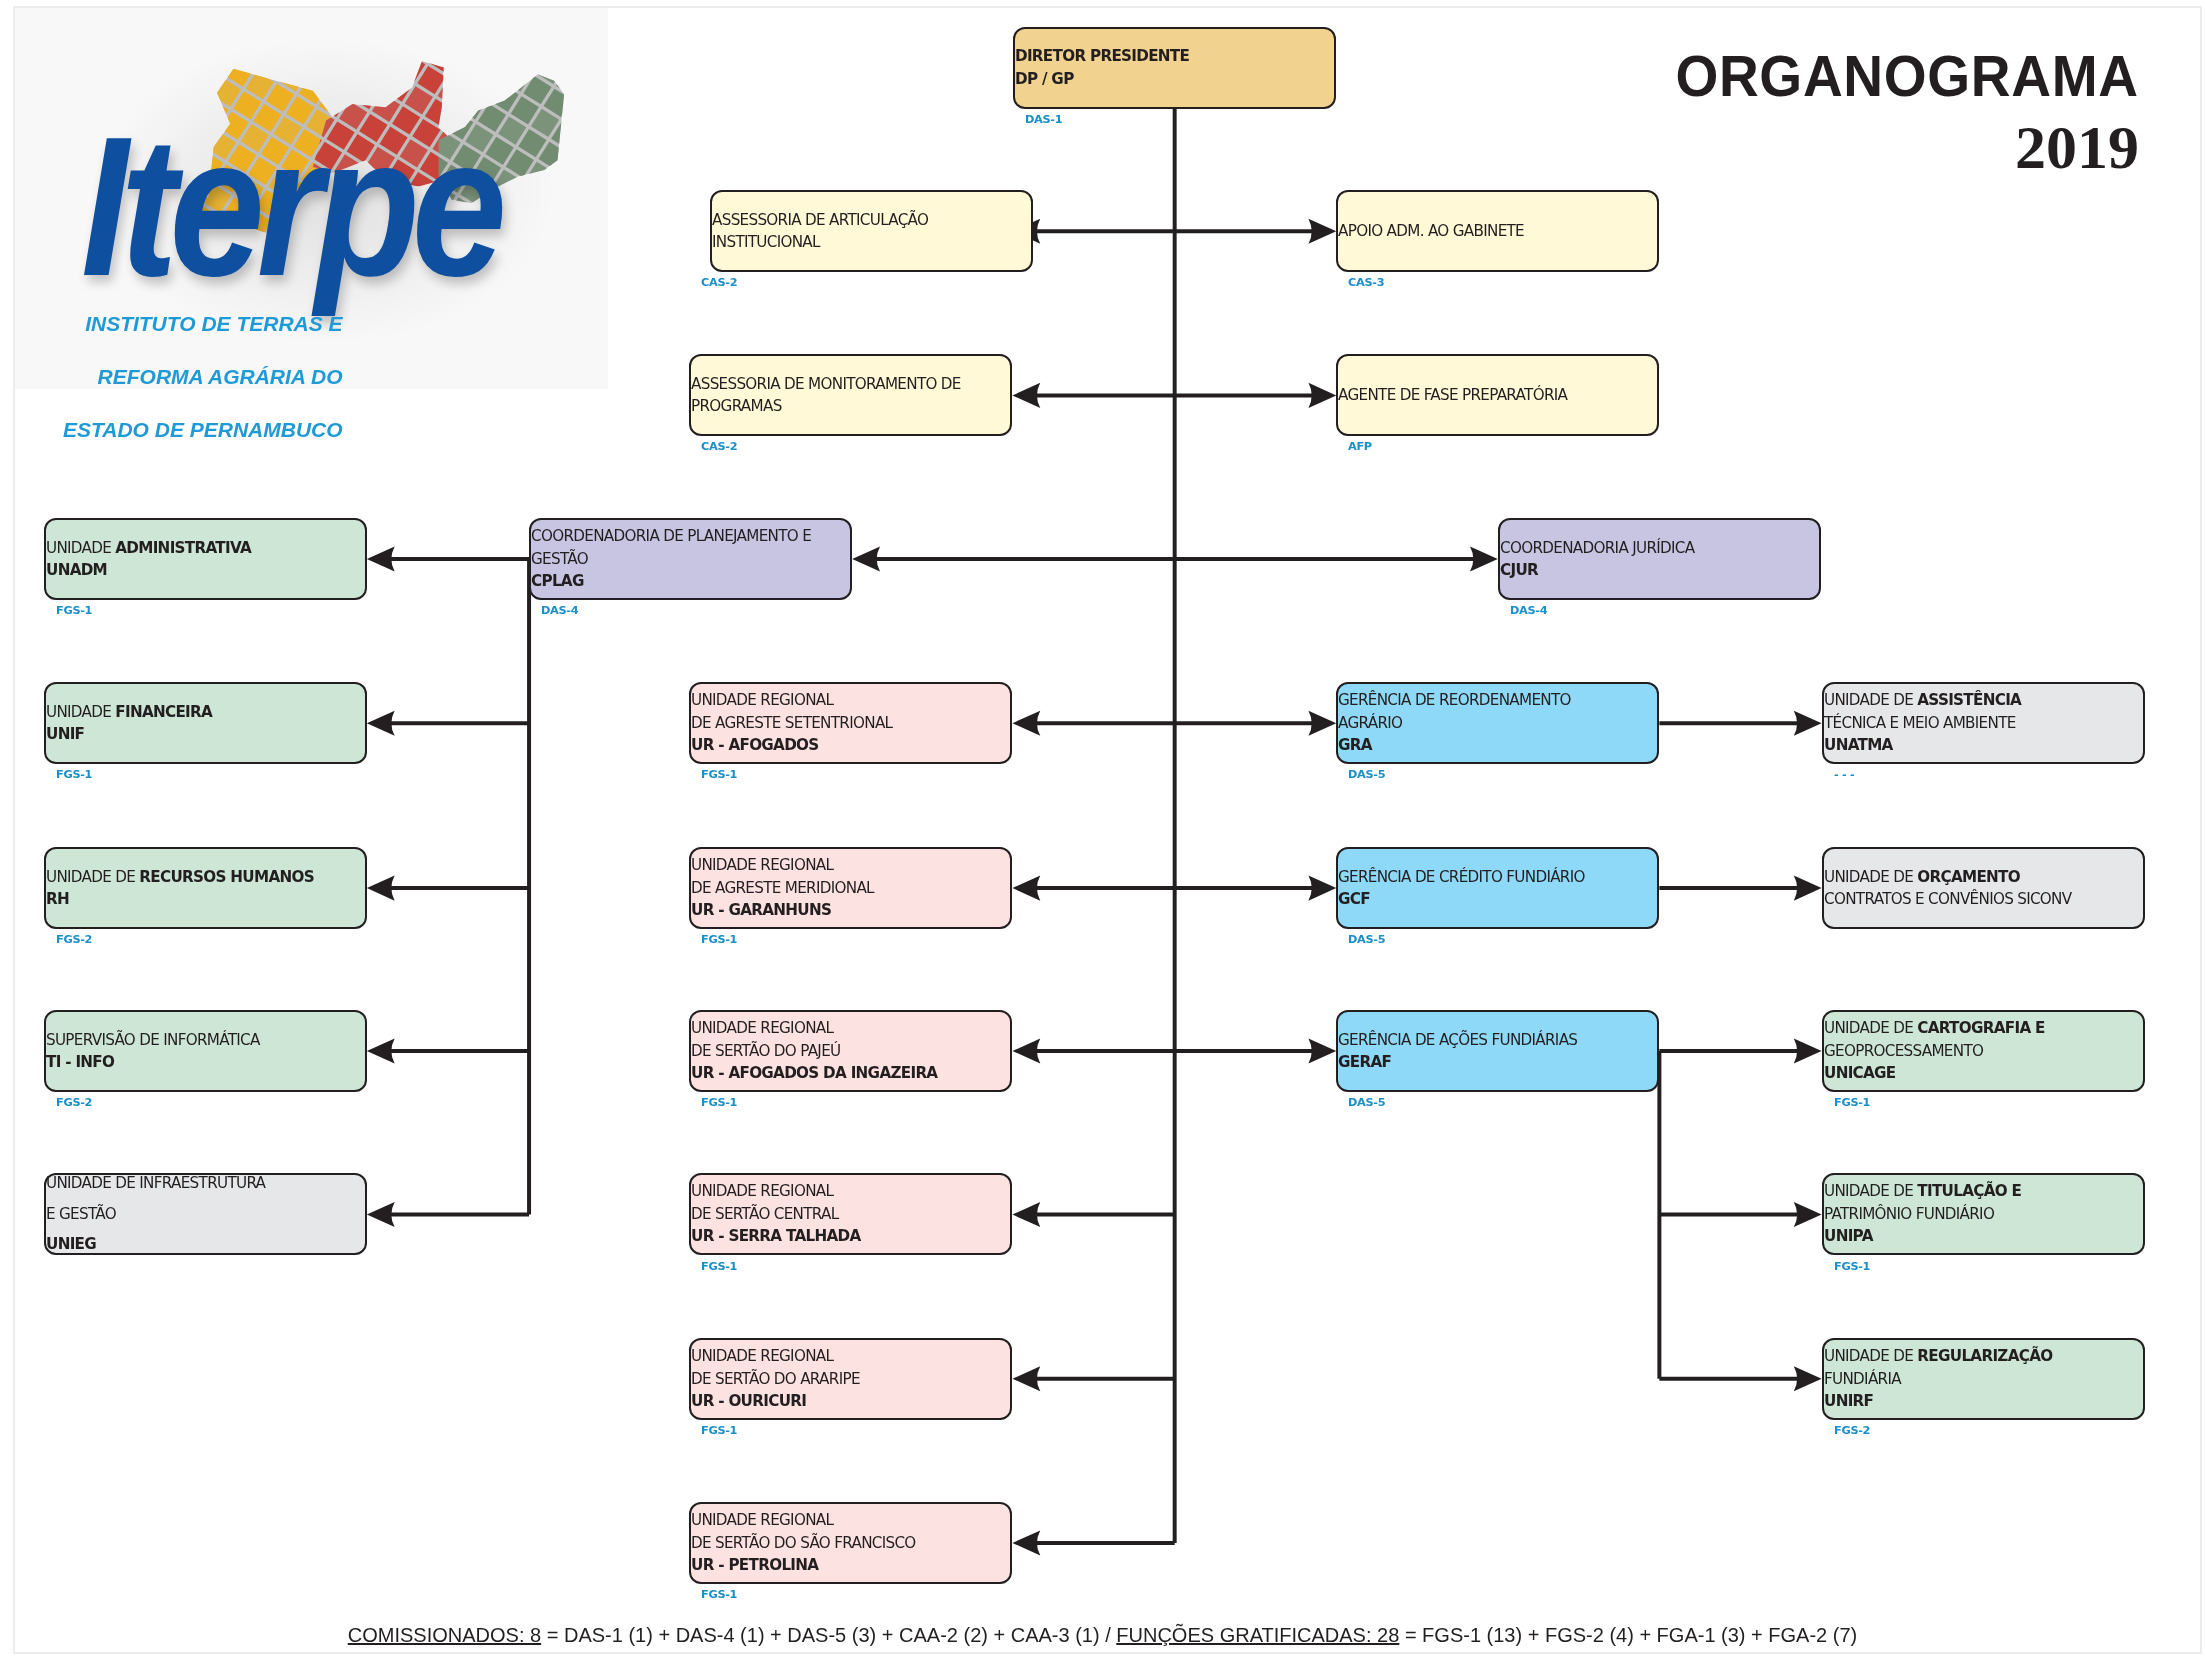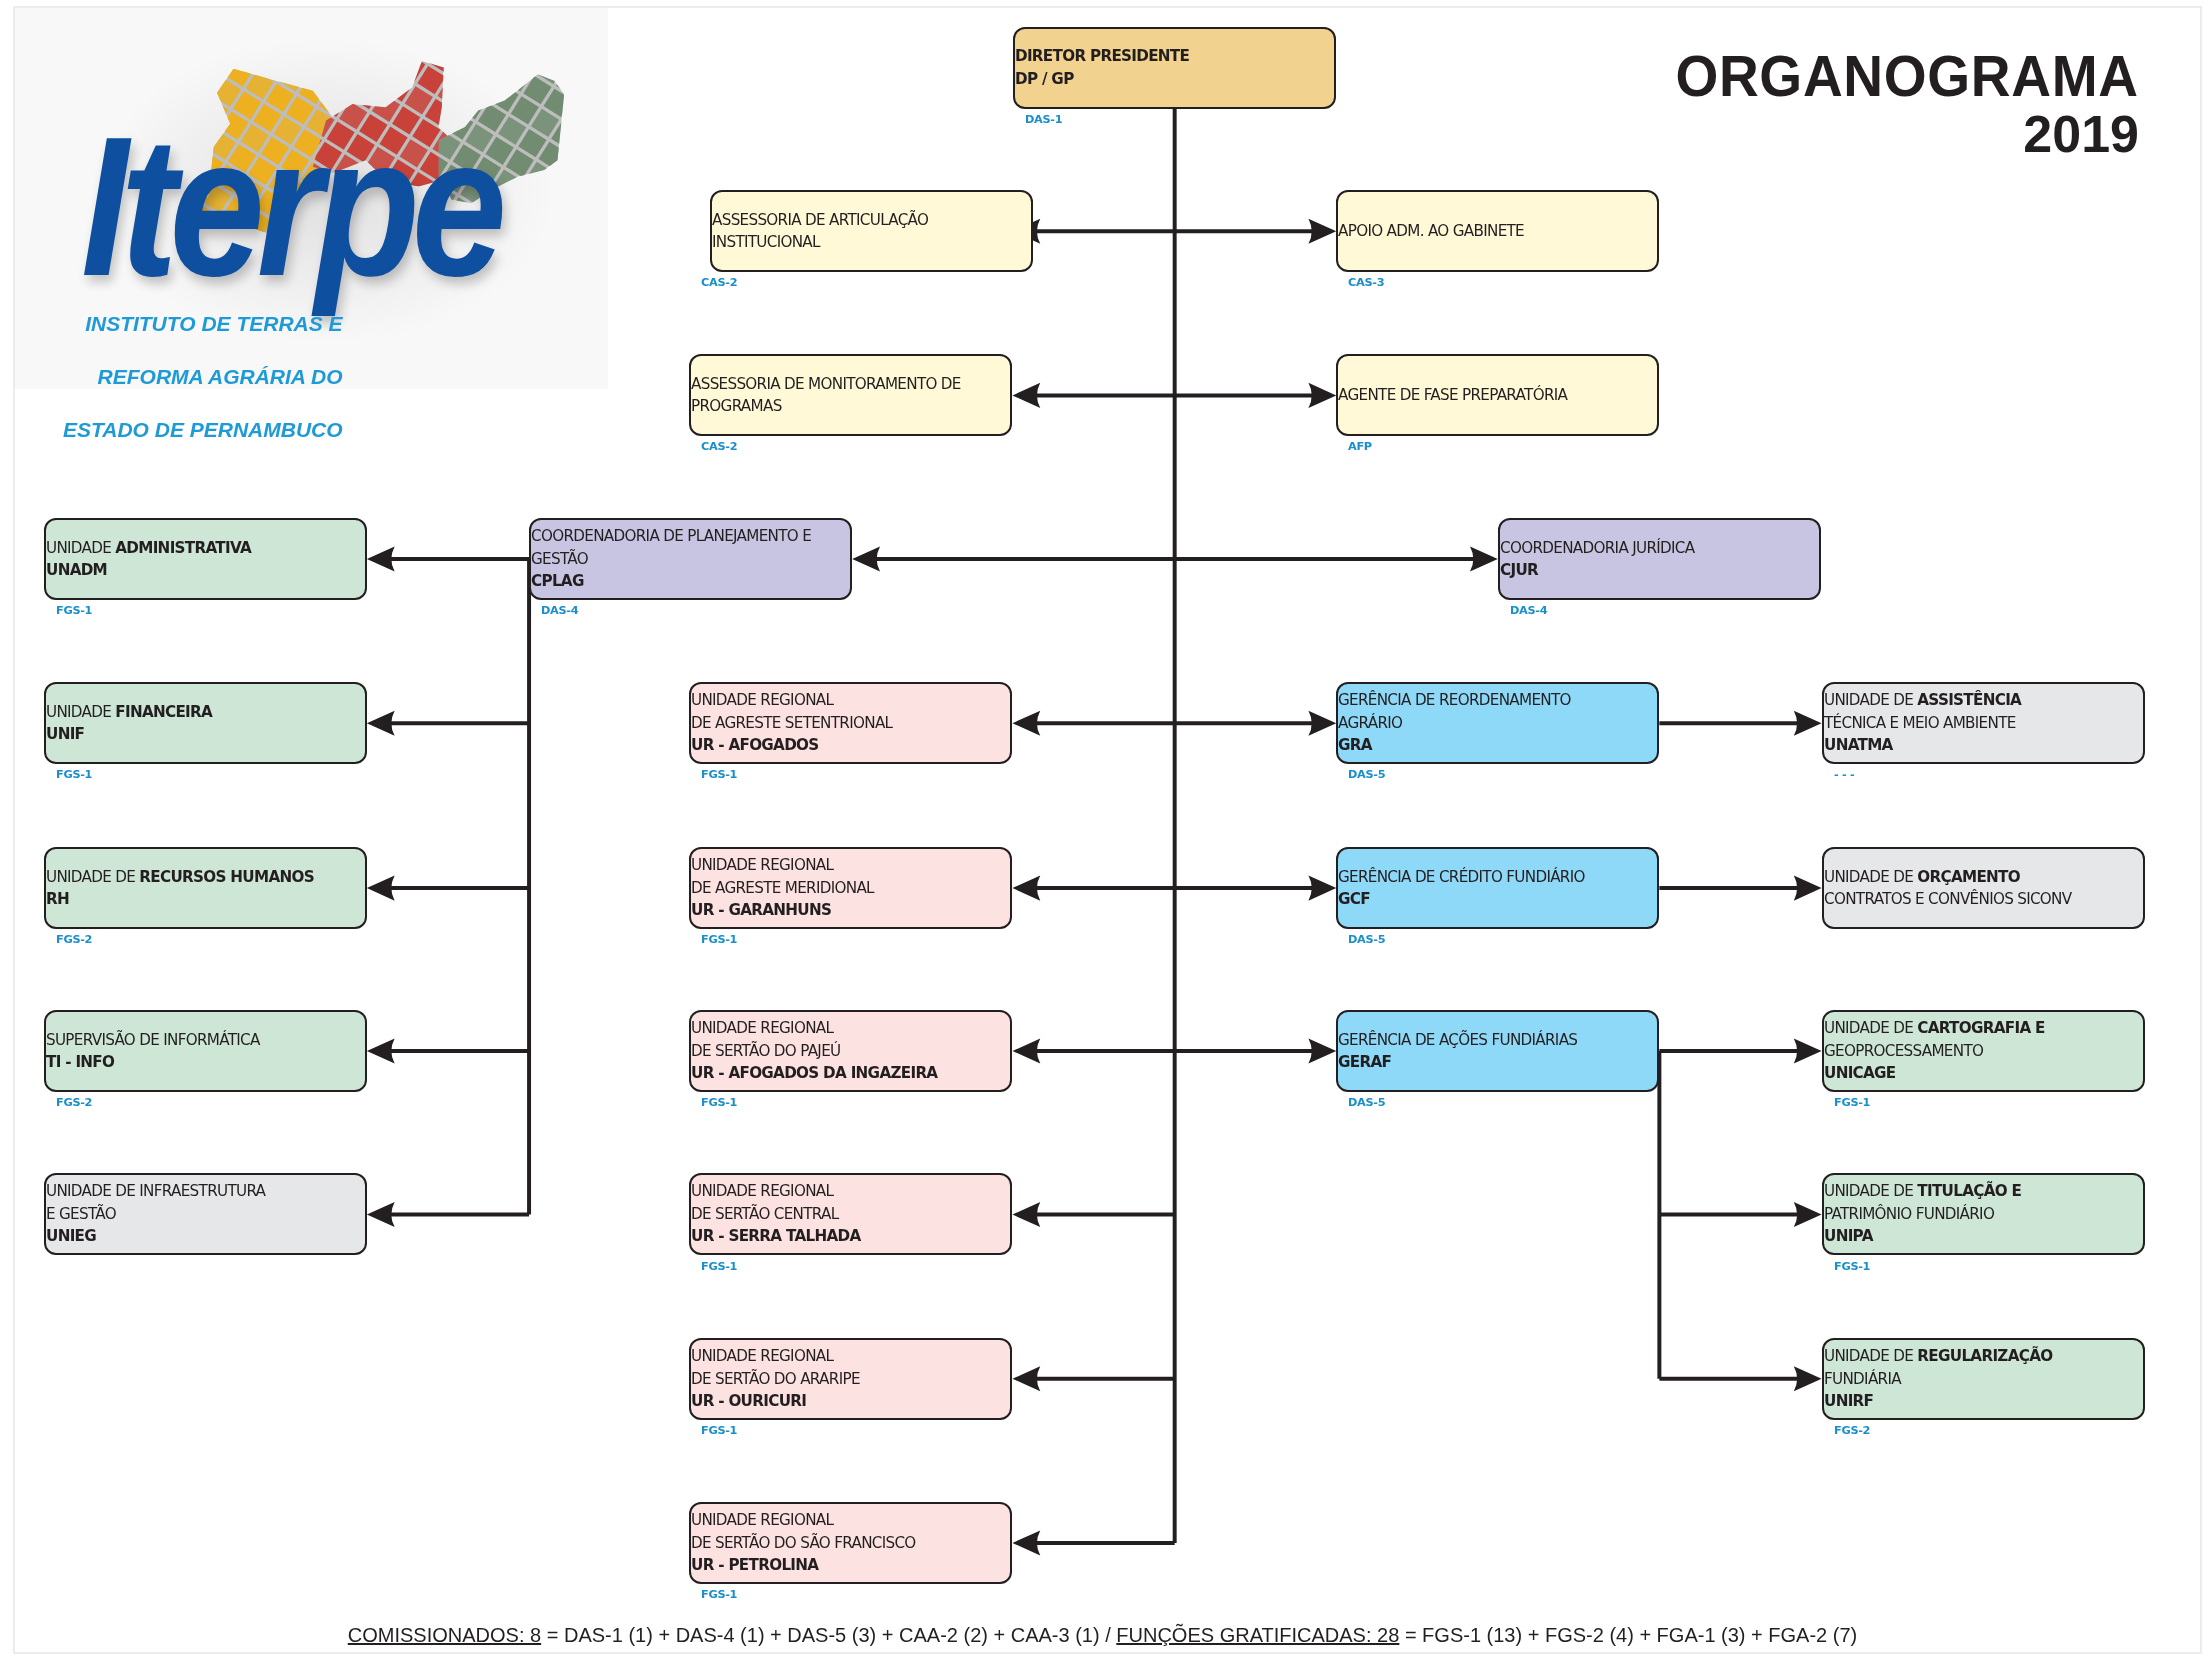--- a/index.html
+++ b/index.html
@@ -16,21 +16,21 @@
                 letter-spacing: -9.3px; transform: scaleX(0.86); transform-origin: left top;
                 text-shadow: 4px 6.6px 12px rgba(0,0,0,0.22); }
   .logo .sub { position: absolute; left: 33px; top: 274px; width: 295px; text-align: right;
                font-family: "Liberation Sans", sans-serif; font-weight: bold; font-style: italic;
                font-size: 21px; line-height: 23px; color: #1e9ad6; }
   .logo .sub div { white-space: nowrap; margin-top: 30px; }
 
   .title { position: absolute; right: 66px; top: 46px; text-align: right; color: #231f20;
            font-family: "Liberation Sans", sans-serif; font-weight: bold; line-height: 1.05; }
   .title .t1 { font-size: 58px; letter-spacing: 0.7px; transform: scaleX(0.95); transform-origin: right; }
-  .title .t2 { font-size: 52px; margin-top: 0; }
+  .title .t2 { font-size: 62px; margin-top: 8px; font-family: Liberation Serif, serif; }
 
   svg.links { position: absolute; left: 0; top: 0; }
 
   .box { position: absolute; width: 323px; height: 82px; border: 2px solid #231f20; border-radius: 12px;
          box-sizing: border-box; display: flex; flex-direction: column; align-items: flex-start;
          justify-content: center; text-align: center; color: #231f20;
          font-family: "DejaVu Sans", sans-serif; font-size: 15.2px; line-height: 22.5px;
          letter-spacing: -0.7px; }
   .box .l { font-weight: normal; white-space: nowrap; }
   .box .l .em { font-weight: 600; }
@@ -1122,21 +1122,21 @@
     <div class="box c-green" style="left: 44px; top: 847px;">
       <div class="l"><span>UNIDADE DE </span><span class="em">RECURSOS HUMANOS</span></div>
       <div class="code">RH</div>
     </div>
     <div class="grade" style="left: 56px; top: 933px;">FGS-2</div>
     <div class="box c-green" style="left: 44px; top: 1010px;">
       <div class="l"><span>SUPERVISÃO DE INFORMÁTICA</span></div>
       <div class="code">TI - INFO</div>
     </div>
     <div class="grade" style="left: 56px; top: 1096px;">FGS-2</div>
-    <div class="box c-gray" style="left: 44px; top: 1173px;">
+    <div class="box c-gray" style="left: 44px; top: 1173px; gap: 8px;">
       <div class="l"><span>UNIDADE DE INFRAESTRUTURA</span></div>
       <div class="l"><span>E GESTÃO</span></div>
       <div class="code">UNIEG</div>
     </div>
     <div class="box c-pink" style="left: 689px; top: 682px;">
       <div class="l"><span>UNIDADE REGIONAL</span></div>
       <div class="l"><span>DE AGRESTE SETENTRIONAL</span></div>
       <div class="code">UR - AFOGADOS</div>
     </div>
     <div class="grade" style="left: 701px; top: 768px;">FGS-1</div>

